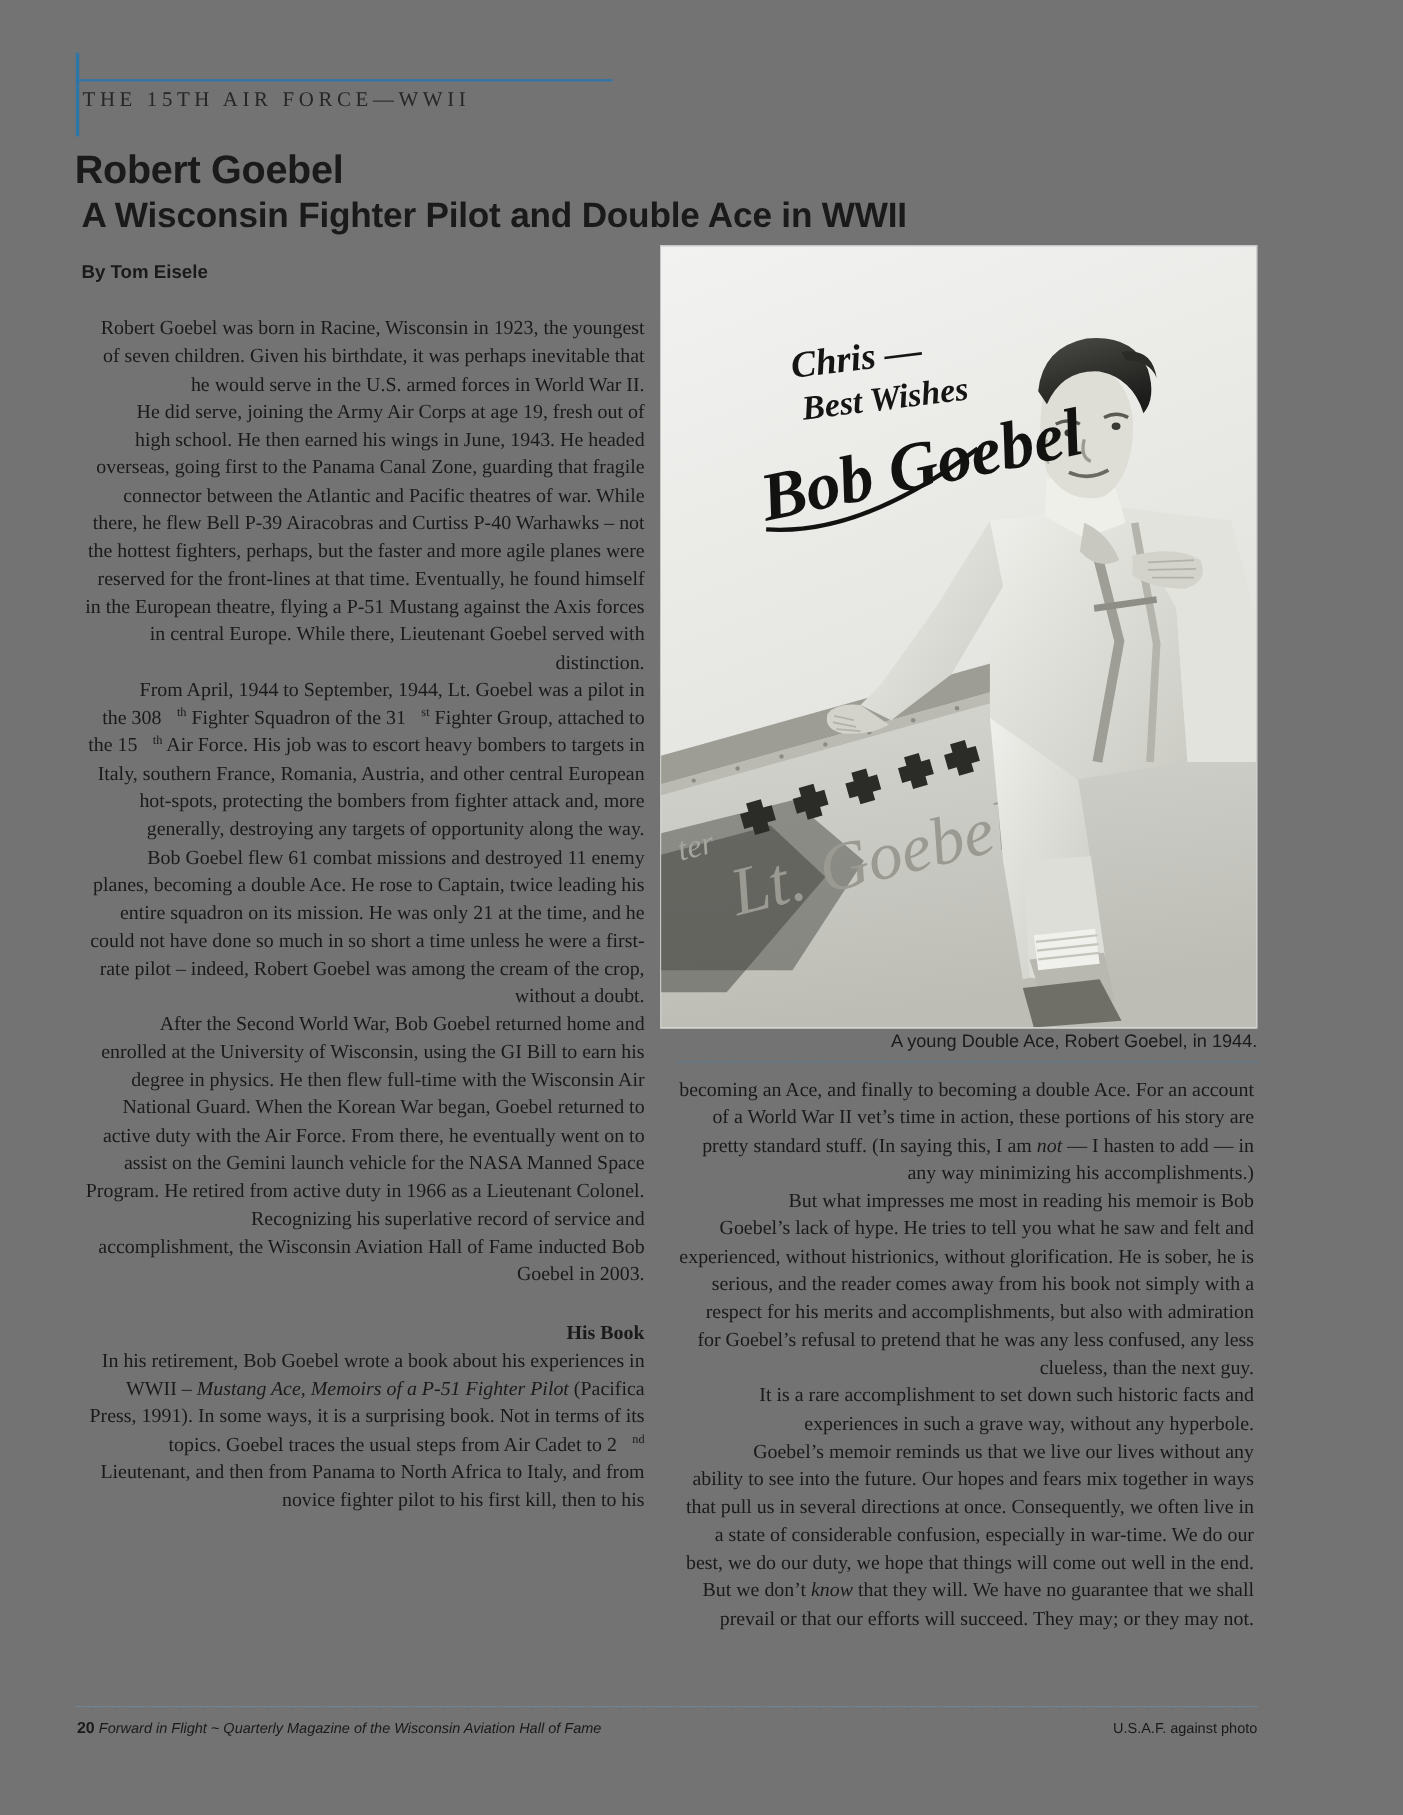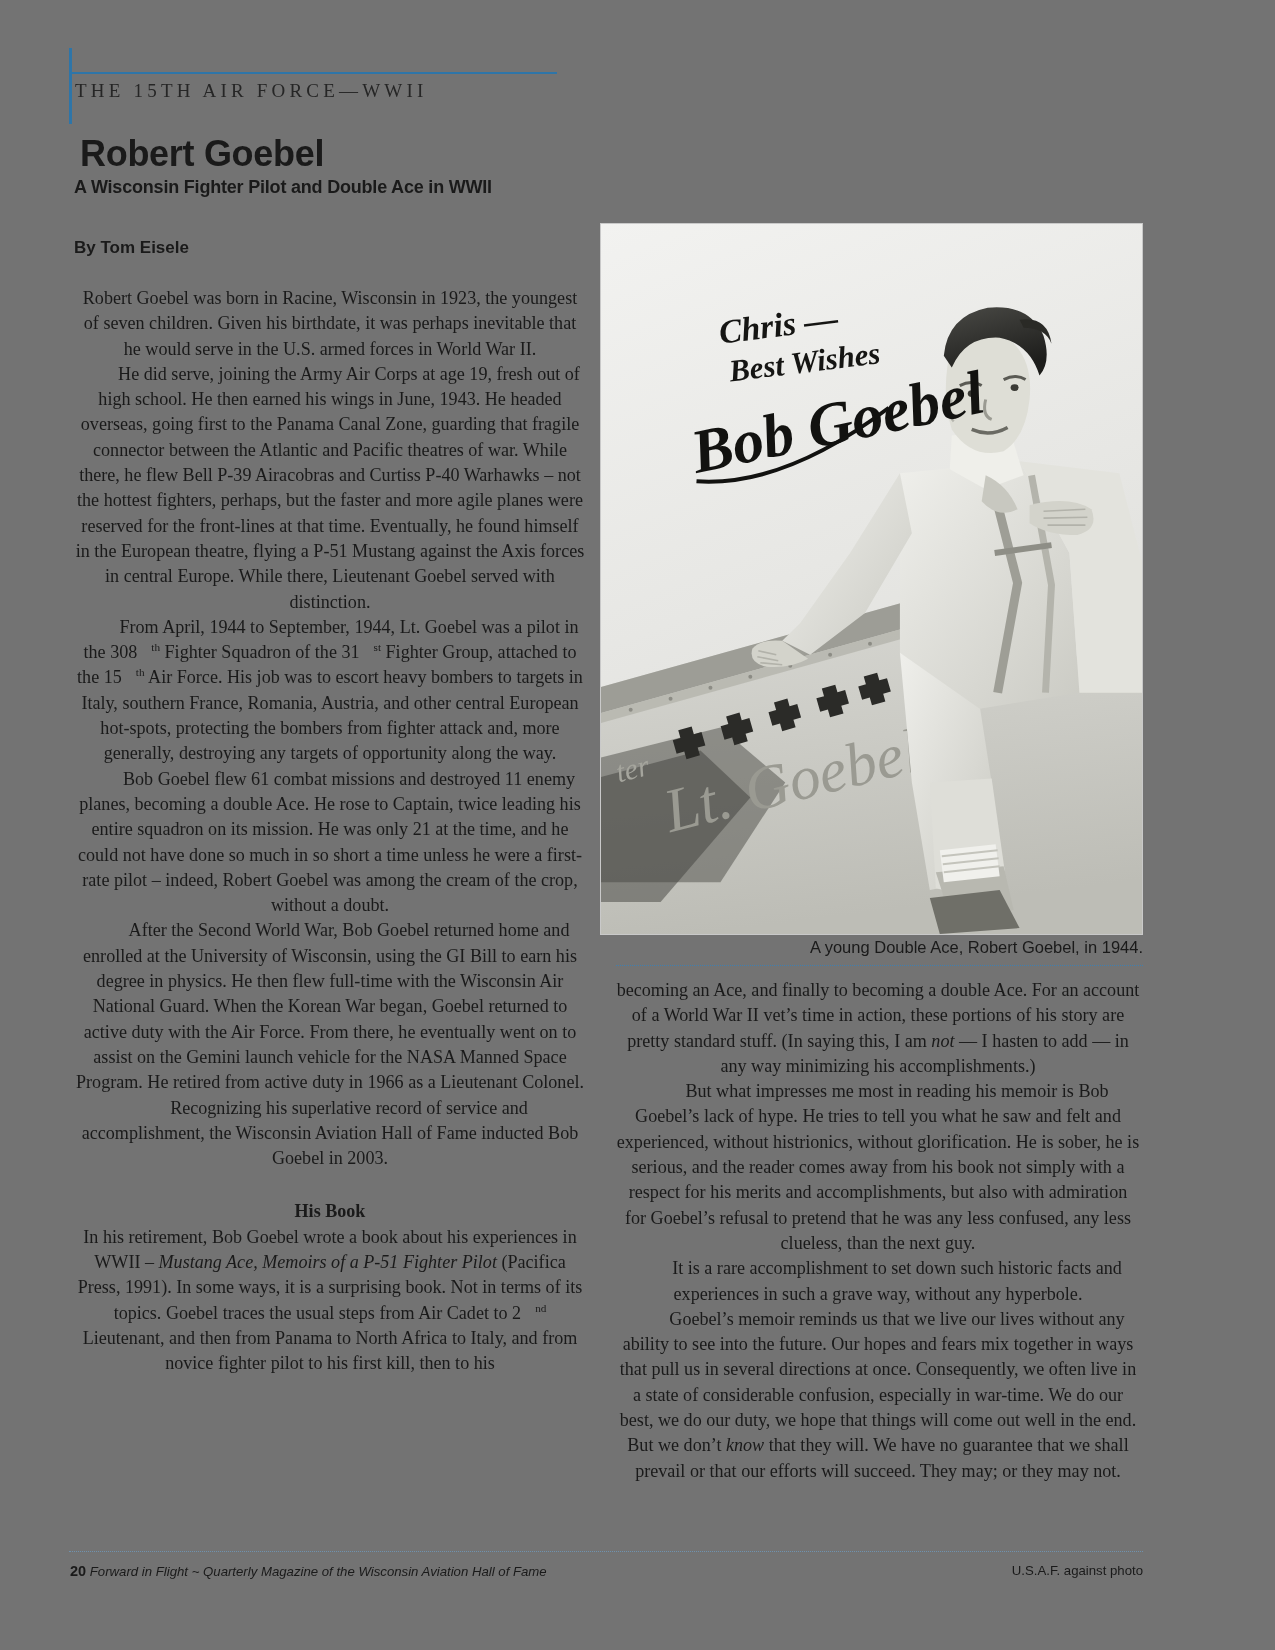--- a/index.html
+++ b/index.html
@@ -50,54 +50,54 @@
     font-family: "Liberation Serif", "DejaVu Serif", serif;
     font-size: 19px;
     letter-spacing: 4.2px;
     color: #262626;
     white-space: nowrap;
   }
 
   
   .headline {
     position: absolute;
-    left: 80px;
+    left: 68px;
     top: 133px;
     font-family: "Liberation Sans", "DejaVu Sans", sans-serif;
     font-weight: bold;
     font-size: 36px;
     letter-spacing: -0.3px;
     color: #1a1a1a;
   }
   .subhead {
     position: absolute;
     left: 74px;
     top: 177px;
     font-family: "Liberation Sans", "DejaVu Sans", sans-serif;
     font-weight: bold;
-    font-size: 18px;
+    font-size: 32px;
     letter-spacing: -0.2px;
     color: #1a1a1a;
   }
   .byline {
     position: absolute;
     left: 74px;
     top: 238px;
     font-family: "Liberation Sans", "DejaVu Sans", sans-serif;
     font-weight: bold;
     font-size: 17px;
     color: #1a1a1a;
   }
 
   
   .col {
     position: absolute;
     font-size: 18.1px;
     line-height: 25.3px;
-    text-align: center;
+    text-align: right;
     color: #1a1a1a;
   }
   .col p {
     margin: 0;
     text-indent: 2.1em;
   }
   .col p.noindent { text-indent: 0; }
   .col p i, .col p em { font-style: italic; }
   sup {
     font-size: 0.62em;

